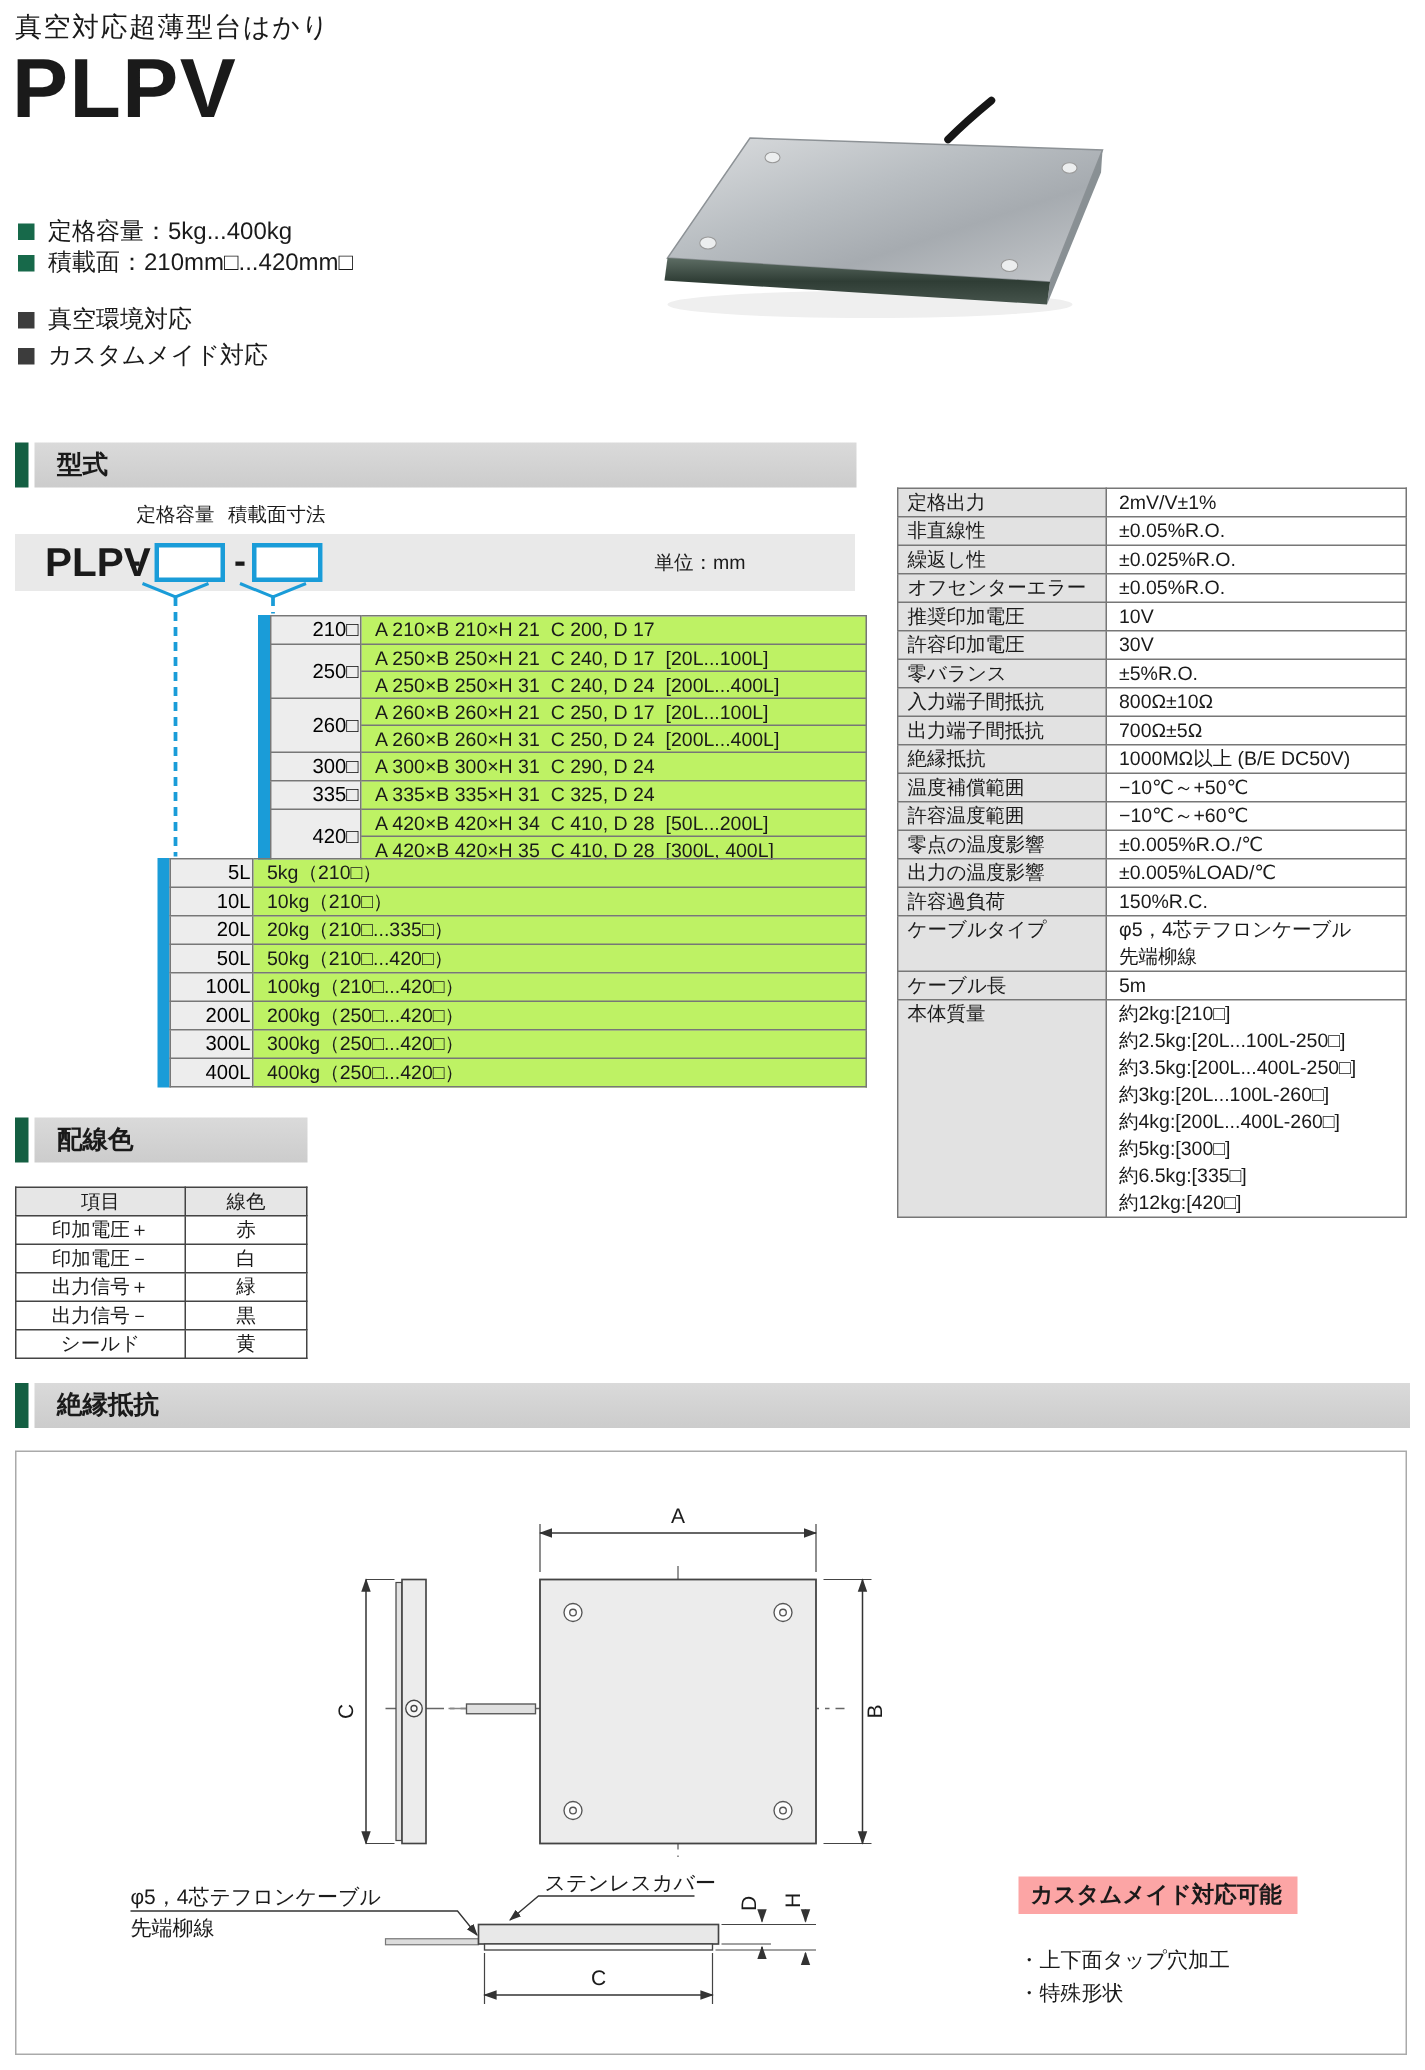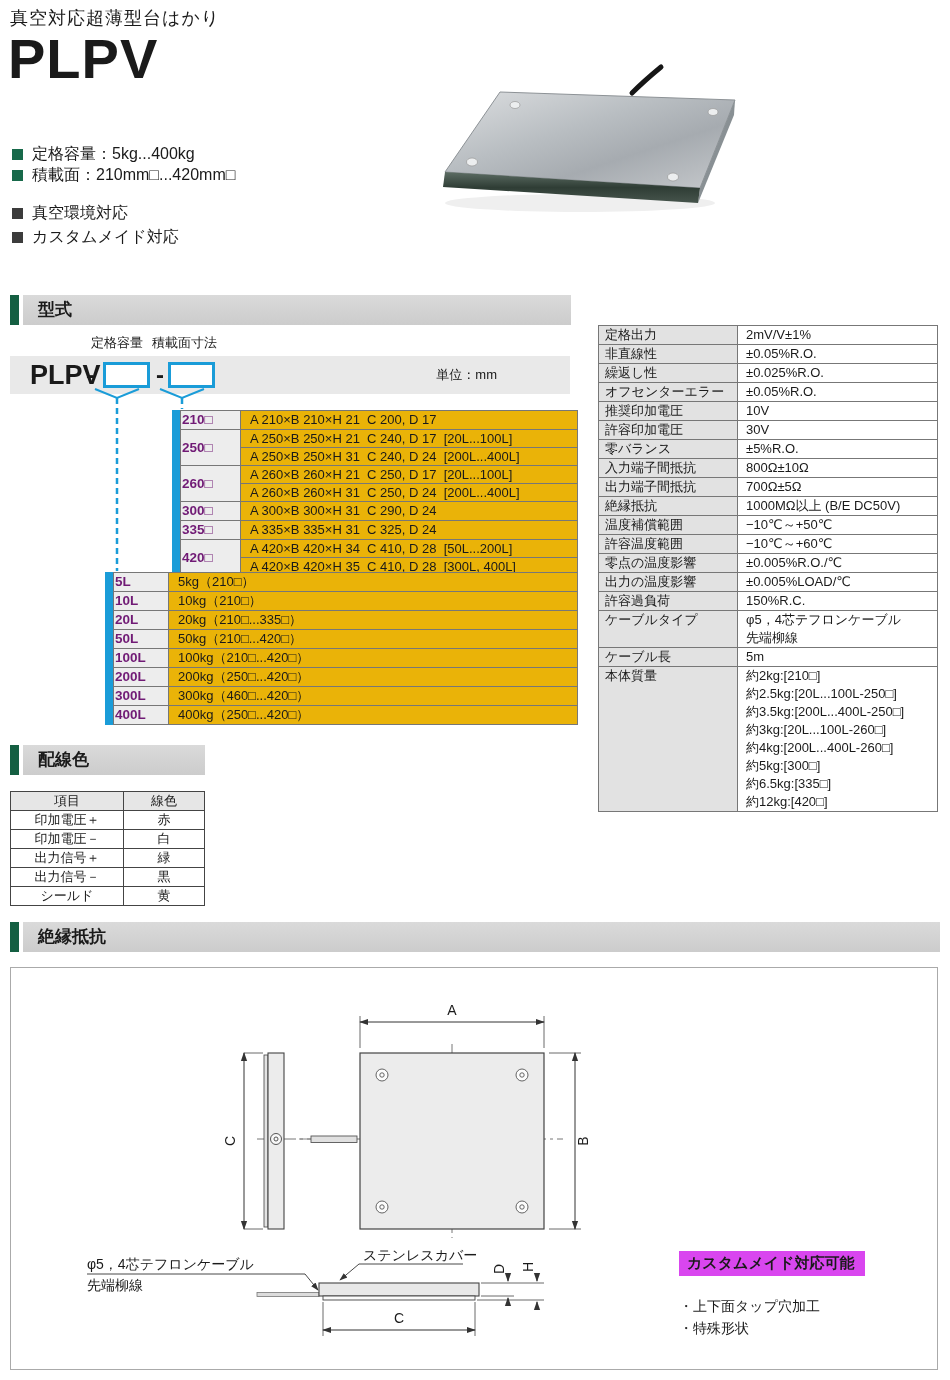--- a/index.html
+++ b/index.html
@@ -25,22 +25,22 @@
   .model-band .prefix{position:absolute;left:20px;top:1px;font-size:27px;font-weight:800;line-height:36px;}
   .model-band .sep{position:absolute;top:1px;font-size:24px;font-weight:800;line-height:36px;}
   .model-band .code-box{position:absolute;top:6px;width:47px;height:26px;box-sizing:border-box;
     background:#fff;border:3px solid #1a9cd8;}
   .model-band .unit{position:absolute;right:73px;top:0;font-size:13px;line-height:38px;}
   .connector-svg{position:absolute;left:0;top:330px;width:580px;height:400px;pointer-events:none;}
   
   .blue-table{position:absolute;border-left:8px solid #1a9cd8;}
   .blue-table table{border-collapse:collapse;width:100%;}
   .blue-table td{border:1px solid #777;height:18px;box-sizing:border-box;font-size:13px;line-height:16px;}
-  .blue-table td.code-cell{background:#ededed;color:#701a75;font-weight:bold;font-size:13.5px;text-align:left;}
-  .blue-table td.val-cell{padding:0 0 0 9px;white-space:pre;background:#eab308;}
+  .blue-table td.code-cell{background:#ededed;color:#000000;font-weight:normal;font-size:13.5px;text-align:right;}
+  .blue-table td.val-cell{padding:0 0 0 9px;white-space:pre;background:#bef264;}
   .size-table{left:172px;top:410px;width:398px;}
   .size-table .code-cell{width:60px;}
   .cap-table{left:105px;top:572px;width:465px;}
   .cap-table .code-cell{width:55px;}
   
   .wire-table{position:absolute;left:10px;top:791px;width:195px;}
   .wire-table table{border-collapse:collapse;width:100%;}
   .wire-table td,.wire-table th{border:1px solid #444;height:18px;box-sizing:border-box;
     font-size:13px;font-weight:normal;text-align:center;line-height:16px;}
   .wire-table th{background:#e6e6e6;}
@@ -50,21 +50,21 @@
   .spec-table table{border-collapse:collapse;width:100%;}
   .spec-table td{border:1px solid #777;box-sizing:border-box;font-size:13px;vertical-align:top;padding:0;}
   .spec-table td div{line-height:18px;height:18px;white-space:pre;}
   .spec-table td.label-cell{width:139px;background:#e2e2e2;padding-left:6px;}
   .spec-table td.value-cell{padding-left:8px;background:#fff;}
   
   .drawing-box{position:absolute;left:10px;top:967px;width:928px;height:403px;border:1px solid #aaa;
     box-sizing:border-box;background:#fff;}
   .drawing-box svg{position:absolute;left:0;top:0;}
   .custom-box{position:absolute;left:668px;top:283px;width:186px;}
-  .custom-box .cb-title{background:#d946ef;font-size:15px;font-weight:bold;padding:3px 8px;box-sizing:border-box;}
+  .custom-box .cb-title{background:#fca5a5;font-size:15px;font-weight:bold;padding:3px 8px;box-sizing:border-box;}
   .custom-box .cb-item{font-size:14px;line-height:20px;margin-top:2px;}
   .custom-box .cb-items{margin-top:20px;}
   .dim-text{font-size:14px;fill:#1b1b1b;}
   .note-text{font-size:14px;fill:#1b1b1b;}
 </style>
 </head>
 <body>
 
 <div class="page">
 
@@ -200,21 +200,21 @@
           <tr>
             <td class="code-cell">100L</td>
             <td class="val-cell">100kg（210□...420□）</td>
           </tr>
           <tr>
             <td class="code-cell">200L</td>
             <td class="val-cell">200kg（250□...420□）</td>
           </tr>
           <tr>
             <td class="code-cell">300L</td>
-            <td class="val-cell">300kg（460□...420□）</td>
+            <td class="val-cell">300kg（250□...420□）</td>
           </tr>
           <tr>
             <td class="code-cell">400L</td>
             <td class="val-cell">400kg（250□...420□）</td>
           </tr>
         </tbody>
       </table>
   </div>
 
   <div class="sec-header" style="left:10px;top:745px;width:195px;">

